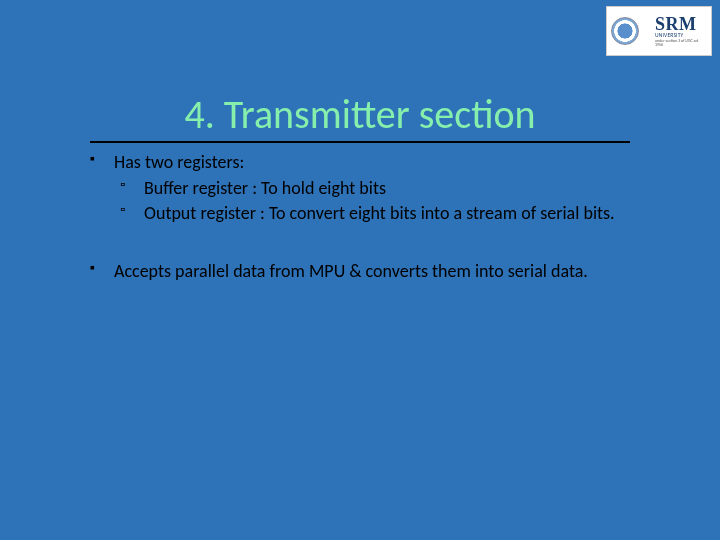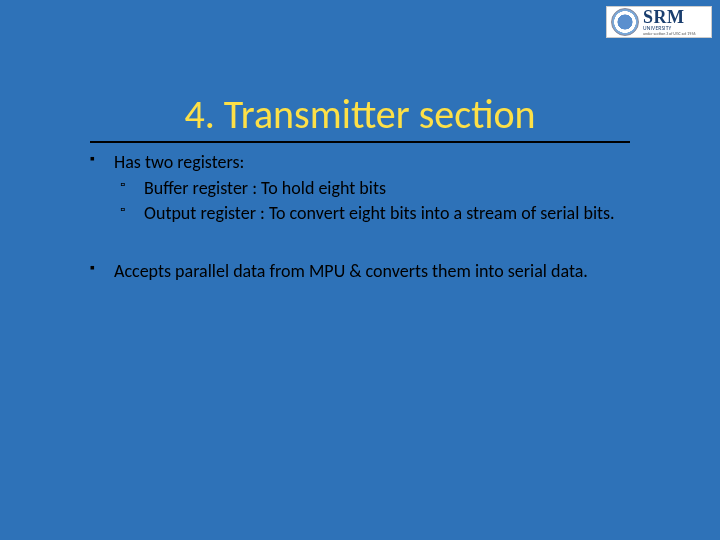--- a/index.html
+++ b/index.html
@@ -8,27 +8,27 @@
     background: #2e72b8;
     font-family: Calibri, "Segoe UI", Arial, sans-serif;
     color: #000;
     position: relative;
   }
   .logo {
     position: absolute;
     top: 6px;
     right: 8px;
     width: 106px;
-    height: 32px;
+    height: 50px;
     background: #fff;
     border: 1px solid #ccc;
     display: flex;
     align-items: center;
     padding: 2px 4px;
-    gap: 4px;
+    gap: 16px;
   }
   .logo-seal {
     width: 28px;
     height: 28px;
     border-radius: 50%;
     background: radial-gradient(circle at 50% 50%, #5a8fce 0 40%, #fff 42% 58%, #7aa8d8 60% 100%);
     border: 1px solid #889;
     flex: 0 0 auto;
   }
   .logo-text {
@@ -53,21 +53,21 @@
     color: #555;
   }
   .title {
     position: absolute;
     top: 90px;
     left: 0;
     width: 100%;
     text-align: center;
     font-size: 40px;
     font-weight: 400;
-    color: #fde047;
+    color: #86efac;
   }
   .title::after {
     content: "";
     display: block;
     width: 540px;
     height: 2px;
     background: #000;
     margin: 2px auto 0;
   }
   .content {

